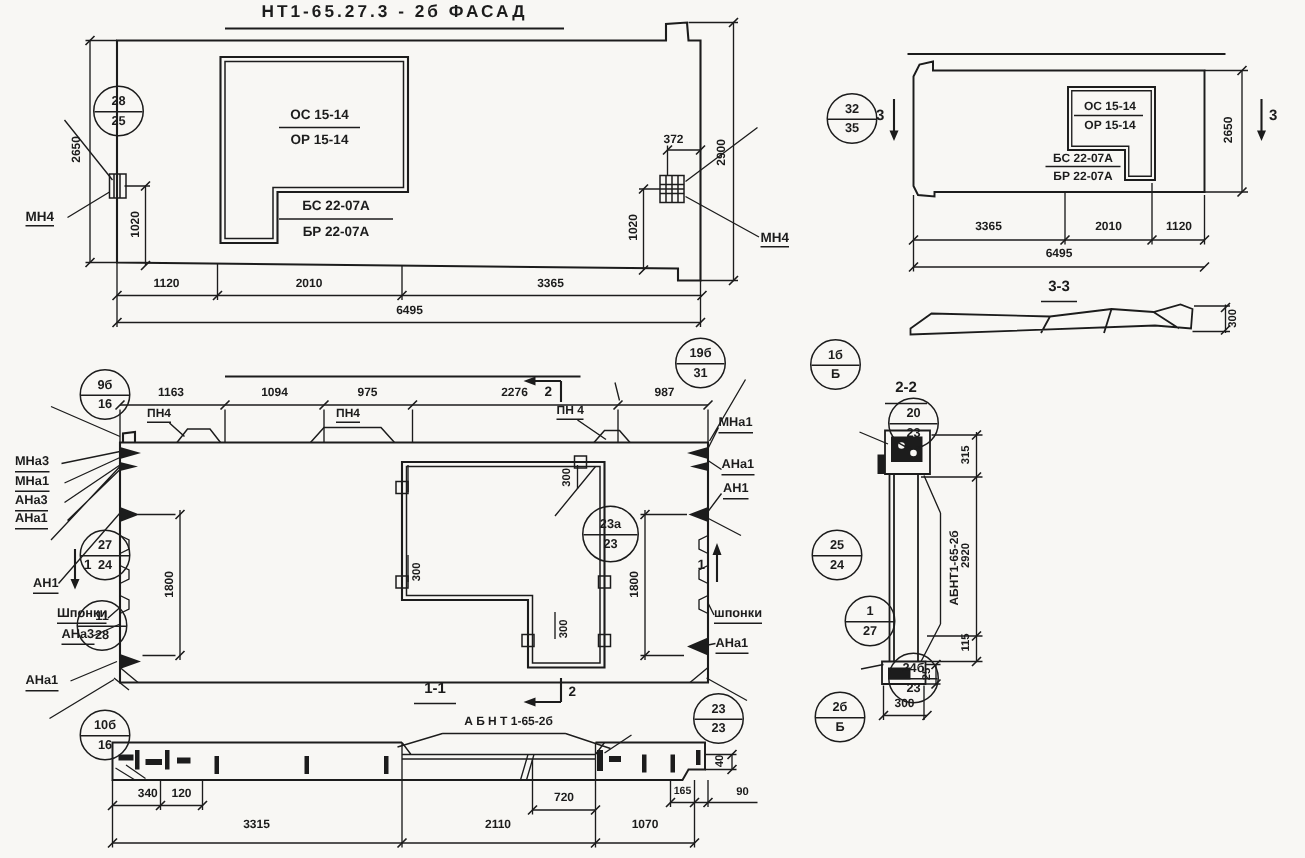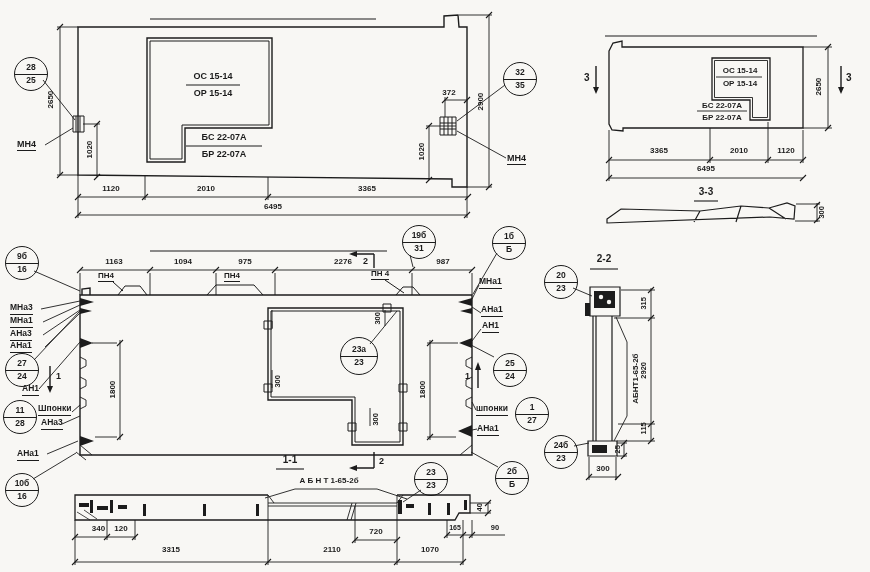--- a/index.html
+++ b/index.html
@@ -11,21 +11,21 @@
   .t{position:absolute;font-weight:700;font-size:8.5px;line-height:1.15;white-space:nowrap;color:#1c1c1c;}
   .ctr{text-align:center;white-space:normal;}
   .rot{transform:rotate(-90deg);transform-origin:center center;text-align:center;}
   .ul{border-bottom:1.1px solid #1c1c1c;padding-bottom:1px;}
   .fs7{font-size:7px}.fs75{font-size:7.5px}.fs8{font-size:8px}.fs9{font-size:9px}
   .fs95{font-size:9.5px}.fs10{font-size:10px}.fs105{font-size:10.5px}.fs115{font-size:11.5px}
   .title{letter-spacing:2px;}
   .circ{
     position:absolute;width:32px;height:32px;border:1.3px solid #1c1c1c;border-radius:50%;
     display:flex;flex-direction:column;align-items:center;justify-content:center;
-    font-size:8.5px;font-weight:700;line-height:1.3;background:transparent;
+    font-size:8.5px;font-weight:700;line-height:1.3;background:transparent;margin-left:48px;
   }
   .circ .ct{display:block;width:100%;text-align:center;border-bottom:1.2px solid #1c1c1c;}
   .circ .cb{display:block;width:100%;text-align:center;}
 </style>
 </head>
 <body>
 
 <div id="canvas">
 
   <svg id="linework" width="870" height="572" viewBox="0 0 870 572">
@@ -138,20 +138,21 @@
       <path stroke-width="0.9" d="M627,342 L627,416 M627,342 L616,317 M627,416 L614,441"></path>
       <path stroke-width="0.9" d="M651,288 L651,441 M621,290 L655,290 M614,318 L655,318 M618,424 L655,424 M617,441 L655,441
                M624,443 L624,457 M617,443 L627,443 M617,456 L627,456
                M589,477 L618,477 M589,457 L589,480 M616,457 L616,480"></path>
       <path stroke-width="1.1" d="M648,293 L654,287 M648,321 L654,315 M648,427 L654,421 M648,444 L654,438
                M621,446 L627,440 M621,459 L627,453 M586,480 L592,474 M615,480 L621,474"></path>
       <path stroke-width="0.9" d="M573,288 L592,296 M574,446 L589,443"></path>
     </g>
   </svg>
 
+  <div class="t fs115 title ctr" style="left:150px;top:2px;width:226px">НТ1-65.27.3 - 2б ФАСАД</div>
   <div class="t fs9 ctr" style="left:185px;top:71px;width:56px">ОС 15-14</div>
   <div class="t fs9 ctr" style="left:185px;top:88px;width:56px">ОР 15-14</div>
   <div class="t fs9 ctr" style="left:187px;top:132px;width:74px">БС 22-07А</div>
   <div class="t fs9 ctr" style="left:187px;top:149px;width:74px">БР 22-07А</div>
   <div class="t fs9 ul" style="left:17px;top:139px">МН4</div>
   <div class="t fs9 ul" style="left:507px;top:153px">МН4</div>
   <div class="t fs8 ctr" style="left:437px;top:88px;width:24px">372</div>
   <div class="t fs8 ctr rot" style="left:70px;top:145px;width:40px">1020</div>
   <div class="t fs8 ctr rot" style="left:402px;top:147px;width:40px">1020</div>
   <div class="t fs8 ctr rot" style="left:31px;top:95px;width:40px">2650</div>
@@ -201,21 +202,21 @@
   <div class="t ul" style="left:476px;top:404px">шпонки</div>
   <div class="t ul" style="left:477px;top:424px">АНа1</div>
   <div class="t fs8 ctr rot" style="left:93px;top:385px;width:40px">1800</div>
   <div class="t fs8 ctr rot" style="left:403px;top:385px;width:40px">1800</div>
   <div class="t fs75 ctr rot" style="left:258px;top:316px;width:40px" title="300"></div>
   <div class="t fs75 ctr rot" style="left:358px;top:314px;width:40px">300</div>
   <div class="t fs75 ctr rot" style="left:258px;top:377px;width:40px">300</div>
   <div class="t fs75 ctr rot" style="left:356px;top:415px;width:40px">300</div>
   <div class="t fs10 ctr" style="left:275px;top:454px;width:30px">1-1</div>
 
-  <div class="t fs8 ctr ul" style="left:284px;top:476px;width:90px;border-bottom:none">А Б Н Т 1-65-2б</div>
+  <div class="t fs8 ctr ul" style="left:294px;top:476px;width:90px;border-bottom:none">А Б Н Т 1-65-2б</div>
   <div class="t fs8 ctr" style="left:76px;top:524px;width:45px">340</div>
   <div class="t fs8 ctr" style="left:106px;top:524px;width:30px">120</div>
   <div class="t fs8 ctr" style="left:361px;top:527px;width:30px">720</div>
   <div class="t fs8 ctr" style="left:151px;top:545px;width:40px">3315</div>
   <div class="t fs8 ctr" style="left:312px;top:545px;width:40px">2110</div>
   <div class="t fs8 ctr" style="left:410px;top:545px;width:40px">1070</div>
   <div class="t fs7 ctr" style="left:443px;top:524px;width:24px">165</div>
   <div class="t fs75 ctr" style="left:487px;top:524px;width:16px">90</div>
   <div class="t fs75 ctr rot" style="left:465px;top:503px;width:30px">40</div>
 

